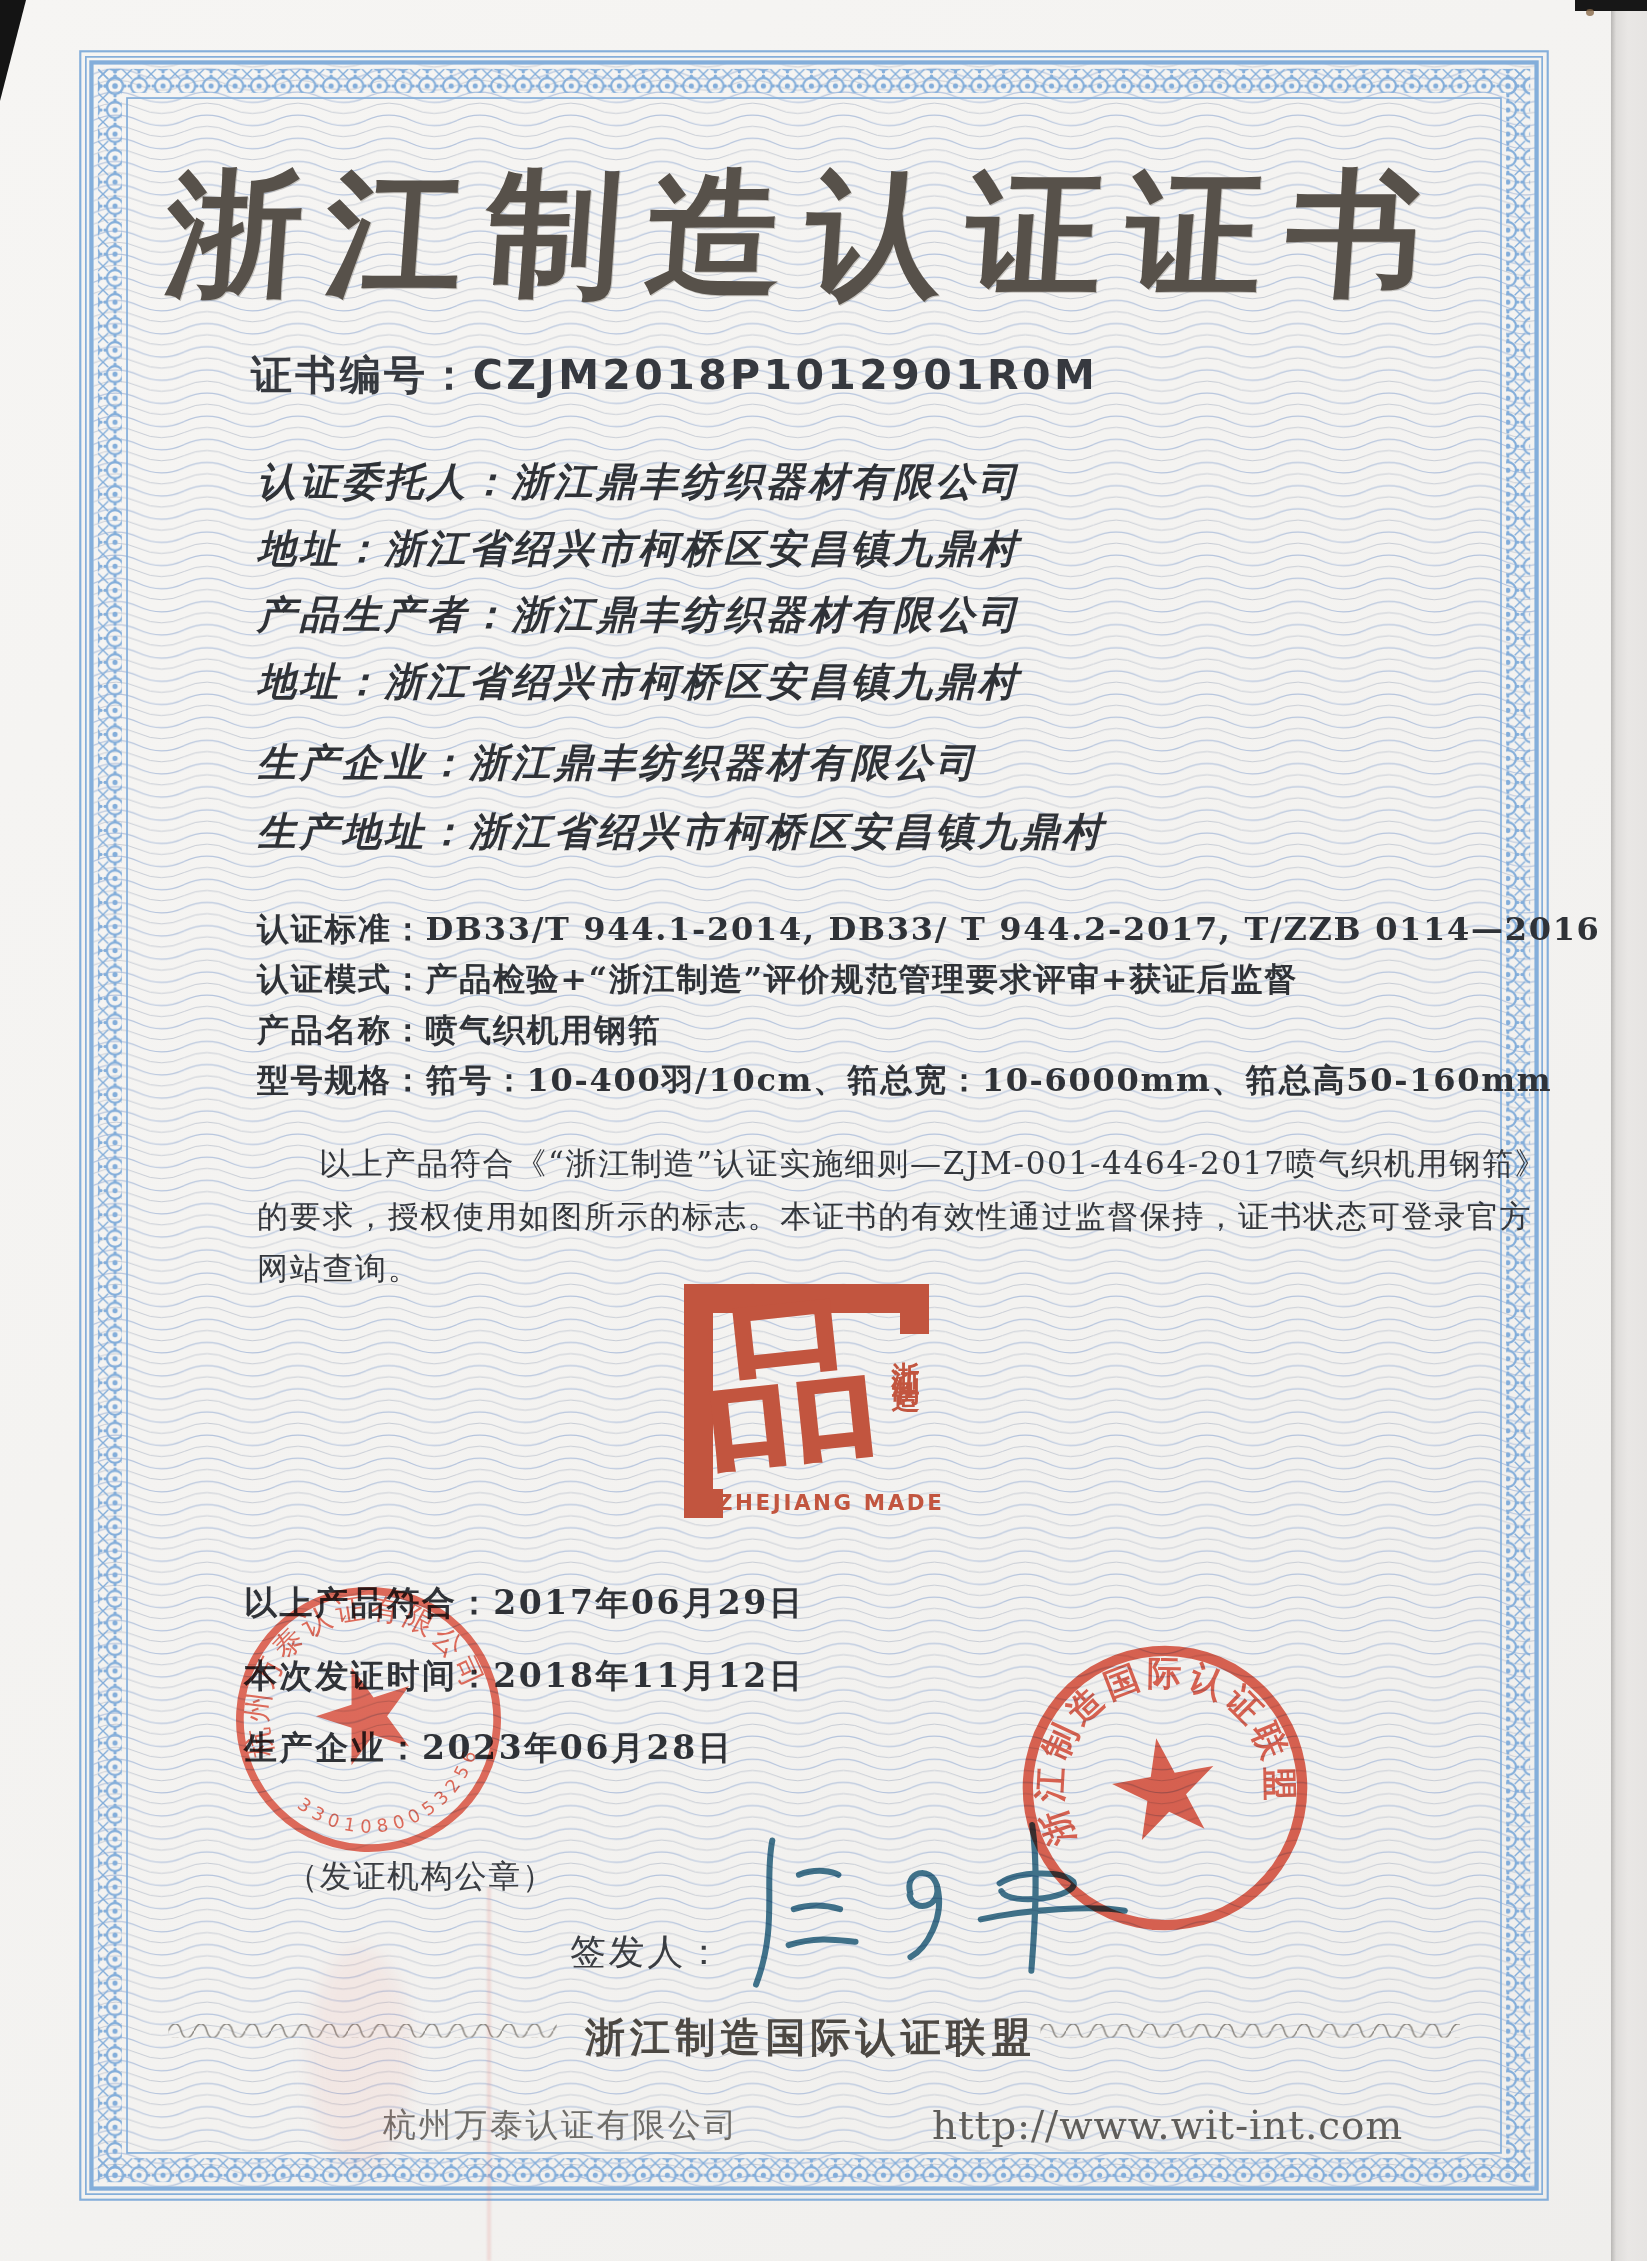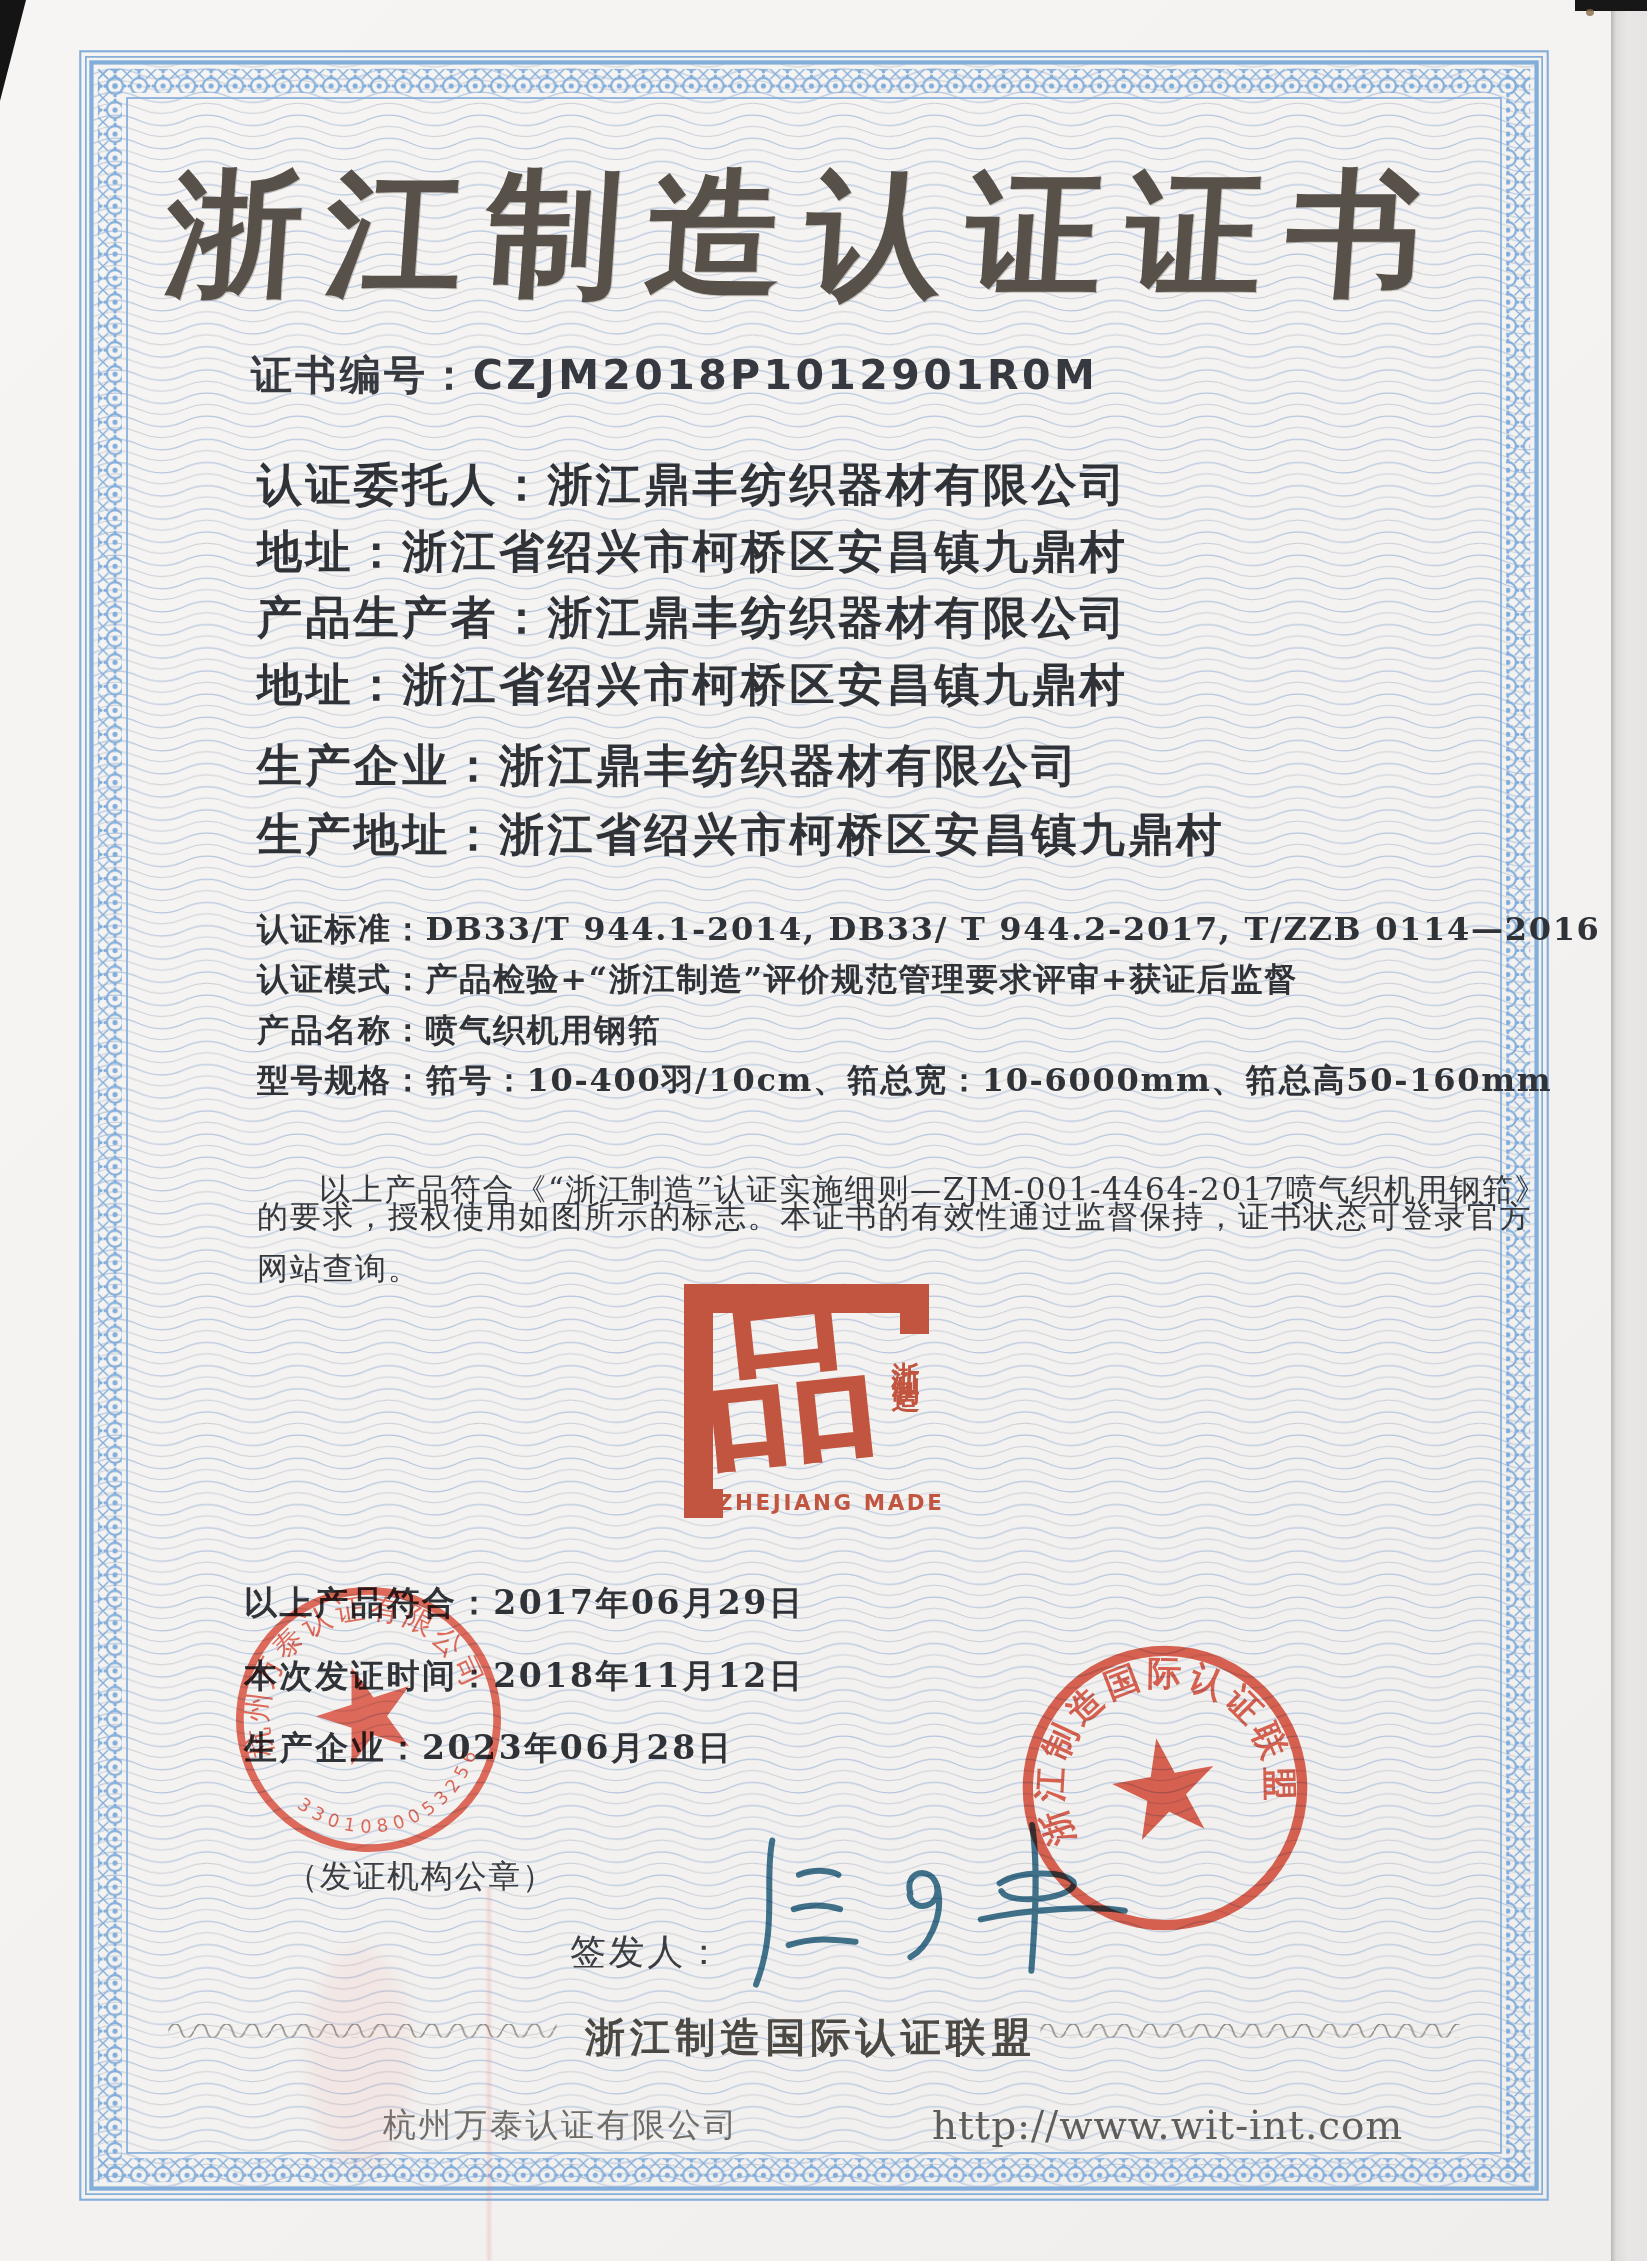--- a/index.html
+++ b/index.html
@@ -21,26 +21,26 @@
   svg.abs{position:absolute;}
   .blk{position:absolute;color:#2f3237;white-space:nowrap;}
 
   .title{left:0;top:144px;width:1613px;text-align:center;
          font-family:"DejaVu Serif","Liberation Serif",serif;
          font-size:136px;font-weight:700;letter-spacing:24px;color:#57514a;
          transform:skewX(-4deg);text-shadow:0.9px 0.9px 0 rgba(60,50,40,.25);}
   .certno{left:0;top:348px;width:1349px;text-align:center;
          font-size:41px;font-weight:600;letter-spacing:3.4px;color:#36393f;}
 
-  .pline{left:257px;font-size:45px;font-weight:700;letter-spacing:3.4px;}
+  .pline{left:257px;font-size:39px;font-weight:700;letter-spacing:3.4px;font-style:italic;}
   .dline{left:257px;font-size:32px;font-weight:700;letter-spacing:1.7px;
          font-family:"DejaVu Serif","Liberation Serif",serif;text-align:right;}
   .sline{left:257px;font-size:31px;letter-spacing:1.7px;color:#34373c;
          font-family:"DejaVu Serif","Liberation Serif",serif;}
-  .s-indent{left:319px;margin-top:26px;}
+  .s-indent{left:319px;}
 
   .dateline{left:244px;font-size:33px;font-weight:700;letter-spacing:2.6px;
          font-family:"DejaVu Serif","Liberation Serif",serif;}
   .sealnote{left:244px;top:1855px;font-size:32px;letter-spacing:1.7px;color:#3a3d42;
          font-family:"DejaVu Serif","Liberation Serif",serif;margin-left:42px;}
   .signer{left:570px;top:1928px;font-size:36px;letter-spacing:2.6px;color:#3a3d42;}
 
   
   .logo{position:absolute;left:684px;top:1284px;width:245px;height:234px;}
   .logo .bar{position:absolute;background:#c2553f;}

